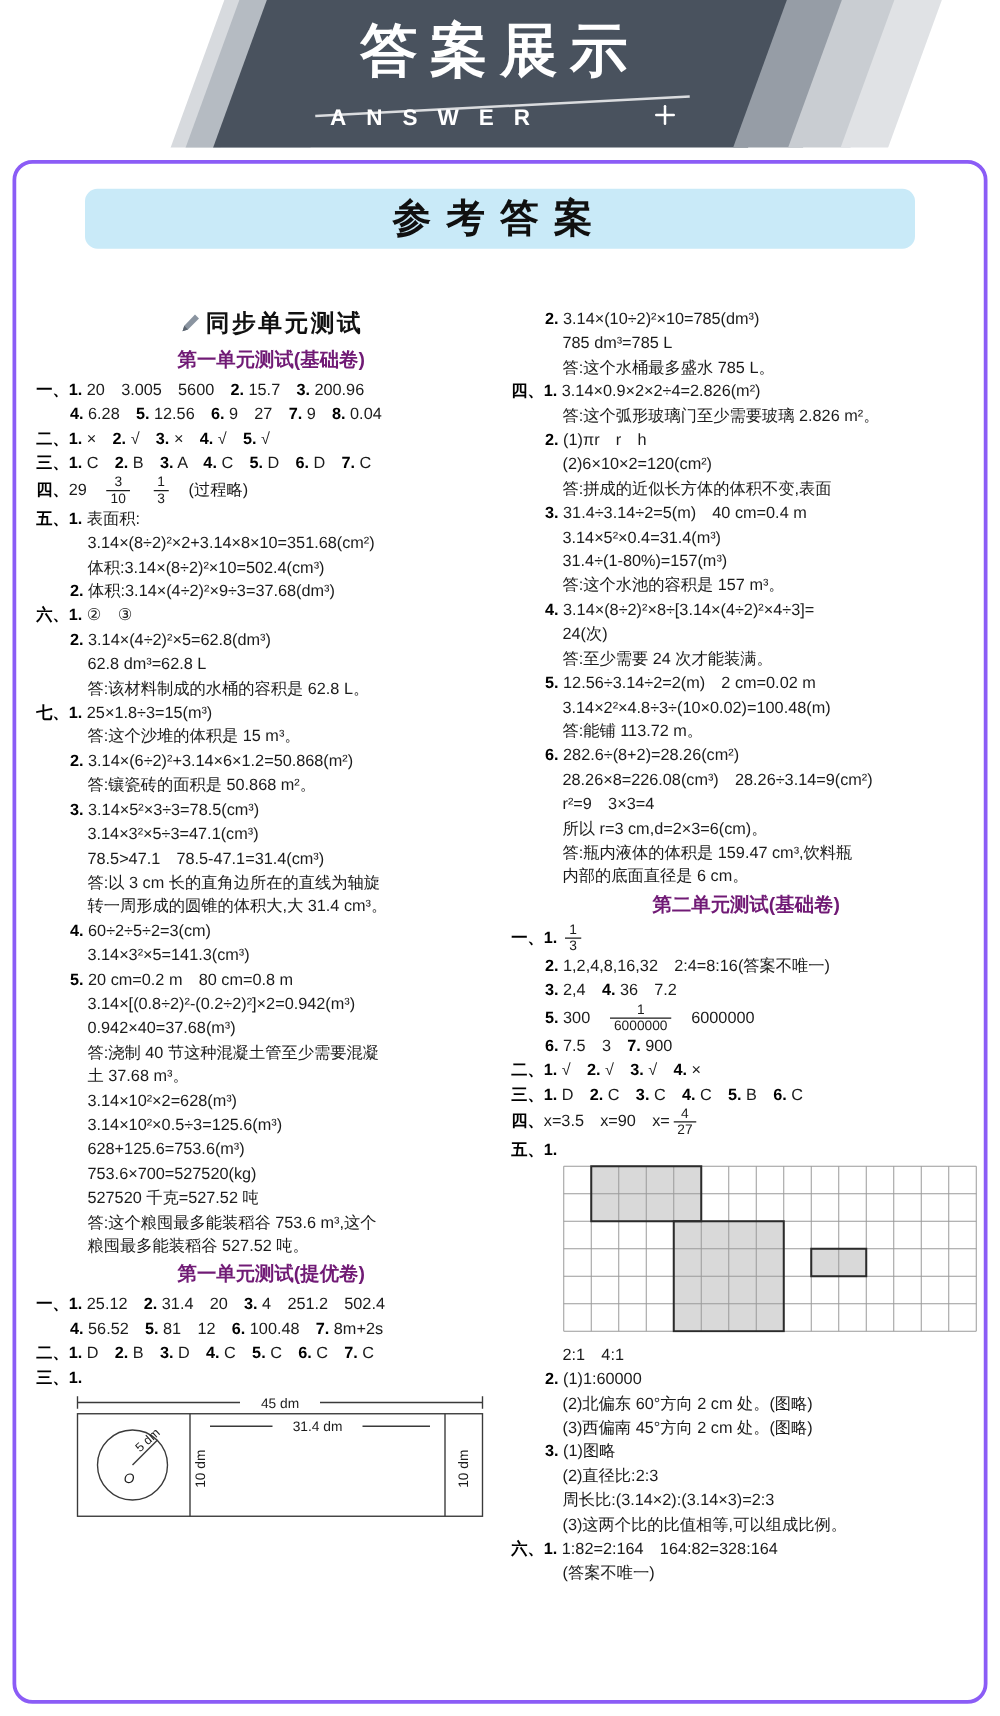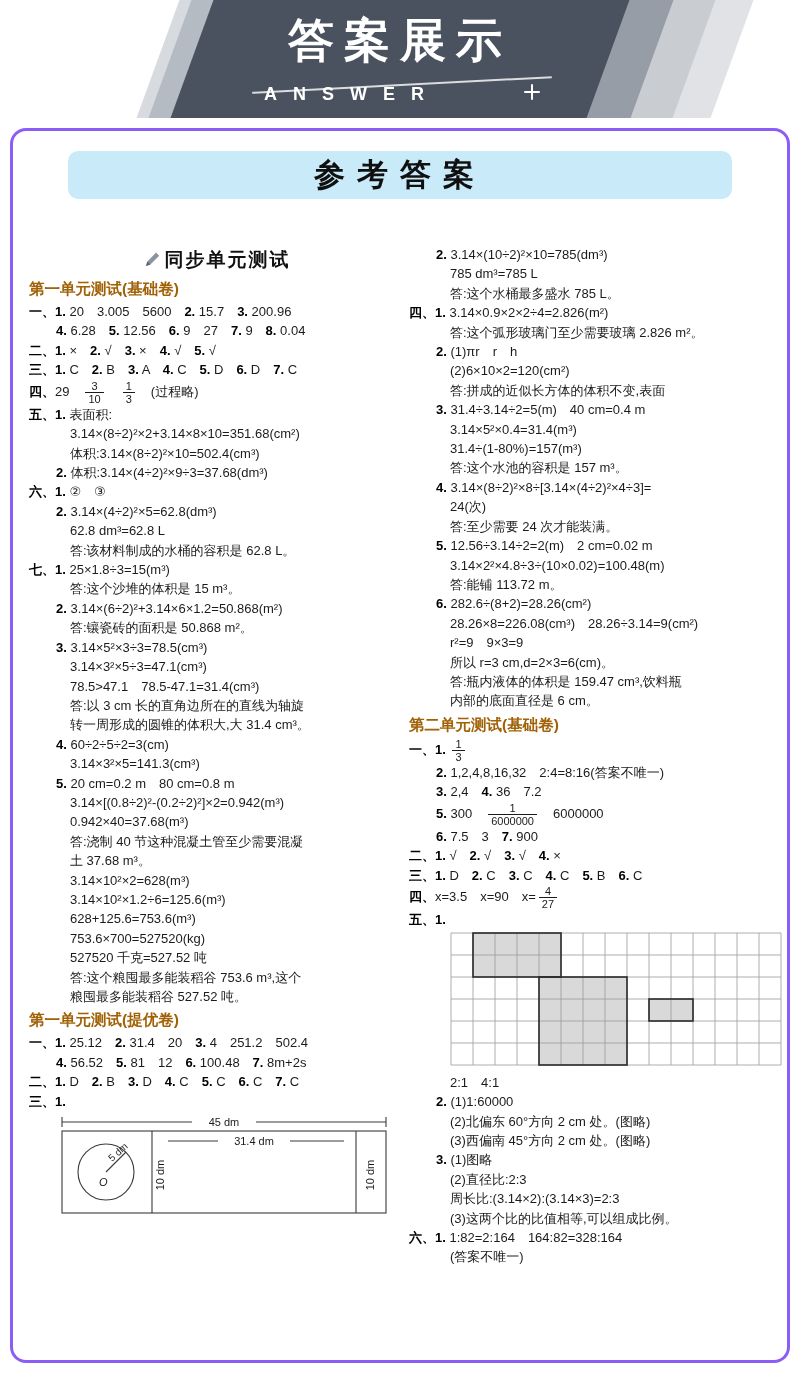--- a/index.html
+++ b/index.html
@@ -38,21 +38,21 @@
     margin:20px auto 0 auto; width:664px; height:48px; background:#c9eaf8;
     border-radius:10px; text-align:center; line-height:48px;
     font-size:31px; font-weight:bold; color:#101010; letter-spacing:12px;
   }
   
   .col { position:absolute; top:114px; width:376px; }
   .col-left  { left:16px; }
   .col-right { left:396px; }
   .main-header { text-align:center; font-size:19px; font-weight:bold; color:#111; line-height:30px; letter-spacing:2px; }
   .main-header .pic { vertical-align:-2px; margin-right:4px; }
-  .sec { text-align:left; font-size:15.5px; font-weight:bold; color:#a16207; line-height:27px; }
+  .sec { text-align:center; font-size:15.5px; font-weight:bold; color:#701a75; line-height:27px; }
   .ln { font-size:13px; line-height:19.4px; color:#1b1b1b; white-space:nowrap; }
   .indent-0 { padding-left:0; }
   .indent-1 { padding-left:27px; }
   .indent-2 { padding-left:41px; }
   .ln b { font-weight:bold; color:#000; }
   .frac { display:inline-block; vertical-align:middle; text-align:center; line-height:1.1; margin:0 3px; font-size:11px; }
   .frac .fn { display:block; padding:0 3px; border-bottom:1px solid #1b1b1b; }
   .frac .fd { display:block; padding:0 3px; }
   .diag { margin:2px 0 3px 0; }
   svg text { font-family:"Liberation Sans","DejaVu Sans",sans-serif; }
@@ -106,21 +106,21 @@
         <div class="ln indent-2">答:以 3 cm 长的直角边所在的直线为轴旋</div>
         <div class="ln indent-2">转一周形成的圆锥的体积大,大 31.4 cm³。</div>
         <div class="ln indent-1"><b>4.</b> 60÷2÷5÷2=3(cm)</div>
         <div class="ln indent-2">3.14×3²×5=141.3(cm³)</div>
         <div class="ln indent-1"><b>5.</b> 20 cm=0.2 m　80 cm=0.8 m</div>
         <div class="ln indent-2">3.14×[(0.8÷2)²-(0.2÷2)²]×2=0.942(m³)</div>
         <div class="ln indent-2">0.942×40=37.68(m³)</div>
         <div class="ln indent-2">答:浇制 40 节这种混凝土管至少需要混凝</div>
         <div class="ln indent-2">土 37.68 m³。</div>
         <div class="ln indent-2">3.14×10²×2=628(m³)</div>
-        <div class="ln indent-2">3.14×10²×1.2÷6=125.6(m³)</div>
+        <div class="ln indent-2">3.14×10²×0.5÷3=125.6(m³)</div>
         <div class="ln indent-2">628+125.6=753.6(m³)</div>
         <div class="ln indent-2">753.6×700=527520(kg)</div>
         <div class="ln indent-2">527520 千克=527.52 吨</div>
         <div class="ln indent-2">答:这个粮囤最多能装稻谷 753.6 m³,这个</div>
         <div class="ln indent-2">粮囤最多能装稻谷 527.52 吨。</div>
         <div class="sec">第一单元测试(提优卷)</div>
         <div class="ln indent-0"><b>一、1.</b> 25.12　<b>2.</b> 31.4　20　<b>3.</b> 4　251.2　502.4</div>
         <div class="ln indent-1"><b>4.</b> 56.52　<b>5.</b> 81　12　<b>6.</b> 100.48　<b>7.</b> 8m+2s</div>
         <div class="ln indent-0"><b>二、1.</b> D　<b>2.</b> B　<b>3.</b> D　<b>4.</b> C　<b>5.</b> C　<b>6.</b> C　<b>7.</b> C</div>
         <div class="ln indent-0"><b>三、1.</b></div>
@@ -162,21 +162,21 @@
         <div class="ln indent-2">31.4÷(1-80%)=157(m³)</div>
         <div class="ln indent-2">答:这个水池的容积是 157 m³。</div>
         <div class="ln indent-1"><b>4.</b> 3.14×(8÷2)²×8÷[3.14×(4÷2)²×4÷3]=</div>
         <div class="ln indent-2">24(次)</div>
         <div class="ln indent-2">答:至少需要 24 次才能装满。</div>
         <div class="ln indent-1"><b>5.</b> 12.56÷3.14÷2=2(m)　2 cm=0.02 m</div>
         <div class="ln indent-2">3.14×2²×4.8÷3÷(10×0.02)=100.48(m)</div>
         <div class="ln indent-2">答:能铺 113.72 m。</div>
         <div class="ln indent-1"><b>6.</b> 282.6÷(8+2)=28.26(cm²)</div>
         <div class="ln indent-2">28.26×8=226.08(cm³)　28.26÷3.14=9(cm²)</div>
-        <div class="ln indent-2">r²=9　9×3=9</div>
+        <div class="ln indent-2">r²=9　3×3=4</div>
         <div class="ln indent-2">所以 r=3 cm,d=2×3=6(cm)。</div>
         <div class="ln indent-2">答:瓶内液体的体积是 159.47 cm³,饮料瓶</div>
         <div class="ln indent-2">内部的底面直径是 6 cm。</div>
         <div class="sec">第二单元测试(基础卷)</div>
         <div class="ln indent-0"><b>一、1.</b> <span class="frac"><span class="fn">1</span><span class="fd">3</span></span></div>
         <div class="ln indent-1"><b>2.</b> 1,2,4,8,16,32　2:4=8:16(答案不唯一)</div>
         <div class="ln indent-1"><b>3.</b> 2,4　<b>4.</b> 36　7.2</div>
         <div class="ln indent-1"><b>5.</b> 300　<span class="frac"><span class="fn">1</span><span class="fd">6000000</span></span>　6000000</div>
         <div class="ln indent-1"><b>6.</b> 7.5　3　<b>7.</b> 900</div>
         <div class="ln indent-0"><b>二、1.</b> √　<b>2.</b> √　<b>3.</b> √　<b>4.</b> ×</div>

